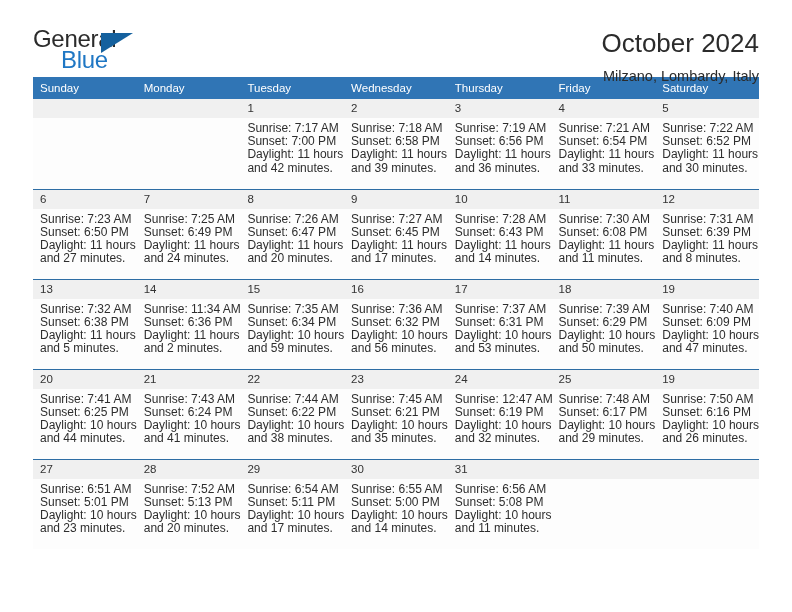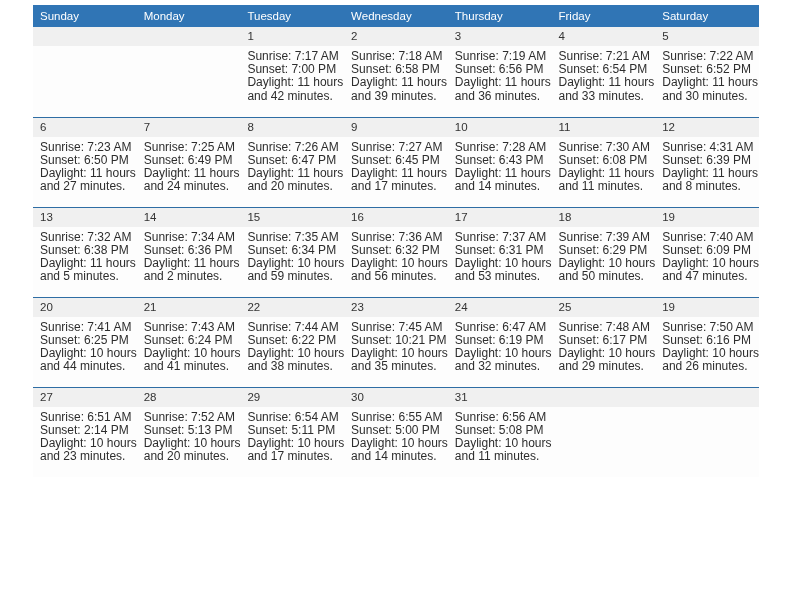--- a/index.html
+++ b/index.html
@@ -105,20 +105,31 @@
     line-height: 13.2px;
     color: #2d2d2d;
   }
   .details div { white-space: nowrap; }
 </style>
 </head>
 <body>
 
 <div class="page">
 
+  <div class="topbar">
+    <div class="brand">
+      <span class="brand-general">General</span>
+      <span class="brand-tri"></span>
+      <span class="brand-blue">Blue</span>
+    </div>
+    <div class="titleblock">
+      <div class="cal-title">October 2024</div>
+      <div class="cal-sub">Milzano, Lombardy, Italy</div>
+    </div>
+  </div>
 
   <table class="calendar">
     <thead>
       <tr>
         <th>Sunday</th>
         <th>Monday</th>
         <th>Tuesday</th>
         <th>Wednesday</th>
         <th>Thursday</th>
         <th>Friday</th>
@@ -230,41 +241,41 @@
             <div class="details">
               <div>Sunrise: 7:30 AM</div>
               <div>Sunset: 6:08 PM</div>
               <div>Daylight: 11 hours</div>
               <div>and 11 minutes.</div>
             </div>
           </td>
           <td>
             <div class="daynum">12</div>
             <div class="details">
-              <div>Sunrise: 4:31 AM</div>
+              <div>Sunrise: 7:31 AM</div>
               <div>Sunset: 6:39 PM</div>
               <div>Daylight: 11 hours</div>
               <div>and 8 minutes.</div>
             </div>
           </td>
         </tr>
         <tr class="week-3">
           <td>
             <div class="daynum">13</div>
             <div class="details">
               <div>Sunrise: 7:32 AM</div>
               <div>Sunset: 6:38 PM</div>
               <div>Daylight: 11 hours</div>
               <div>and 5 minutes.</div>
             </div>
           </td>
           <td>
             <div class="daynum">14</div>
             <div class="details">
-              <div>Sunrise: 7:34 AM</div>
+              <div>Sunrise: 11:34 AM</div>
               <div>Sunset: 6:36 PM</div>
               <div>Daylight: 11 hours</div>
               <div>and 2 minutes.</div>
             </div>
           </td>
           <td>
             <div class="daynum">15</div>
             <div class="details">
               <div>Sunrise: 7:35 AM</div>
               <div>Sunset: 6:34 PM</div>
@@ -334,29 +345,29 @@
               <div>Sunrise: 7:44 AM</div>
               <div>Sunset: 6:22 PM</div>
               <div>Daylight: 10 hours</div>
               <div>and 38 minutes.</div>
             </div>
           </td>
           <td>
             <div class="daynum">23</div>
             <div class="details">
               <div>Sunrise: 7:45 AM</div>
-              <div>Sunset: 10:21 PM</div>
+              <div>Sunset: 6:21 PM</div>
               <div>Daylight: 10 hours</div>
               <div>and 35 minutes.</div>
             </div>
           </td>
           <td>
             <div class="daynum">24</div>
             <div class="details">
-              <div>Sunrise: 6:47 AM</div>
+              <div>Sunrise: 12:47 AM</div>
               <div>Sunset: 6:19 PM</div>
               <div>Daylight: 10 hours</div>
               <div>and 32 minutes.</div>
             </div>
           </td>
           <td>
             <div class="daynum">25</div>
             <div class="details">
               <div>Sunrise: 7:48 AM</div>
               <div>Sunset: 6:17 PM</div>
@@ -372,21 +383,21 @@
               <div>Daylight: 10 hours</div>
               <div>and 26 minutes.</div>
             </div>
           </td>
         </tr>
         <tr class="week-5">
           <td>
             <div class="daynum">27</div>
             <div class="details">
               <div>Sunrise: 6:51 AM</div>
-              <div>Sunset: 2:14 PM</div>
+              <div>Sunset: 5:01 PM</div>
               <div>Daylight: 10 hours</div>
               <div>and 23 minutes.</div>
             </div>
           </td>
           <td>
             <div class="daynum">28</div>
             <div class="details">
               <div>Sunrise: 7:52 AM</div>
               <div>Sunset: 5:13 PM</div>
               <div>Daylight: 10 hours</div>

